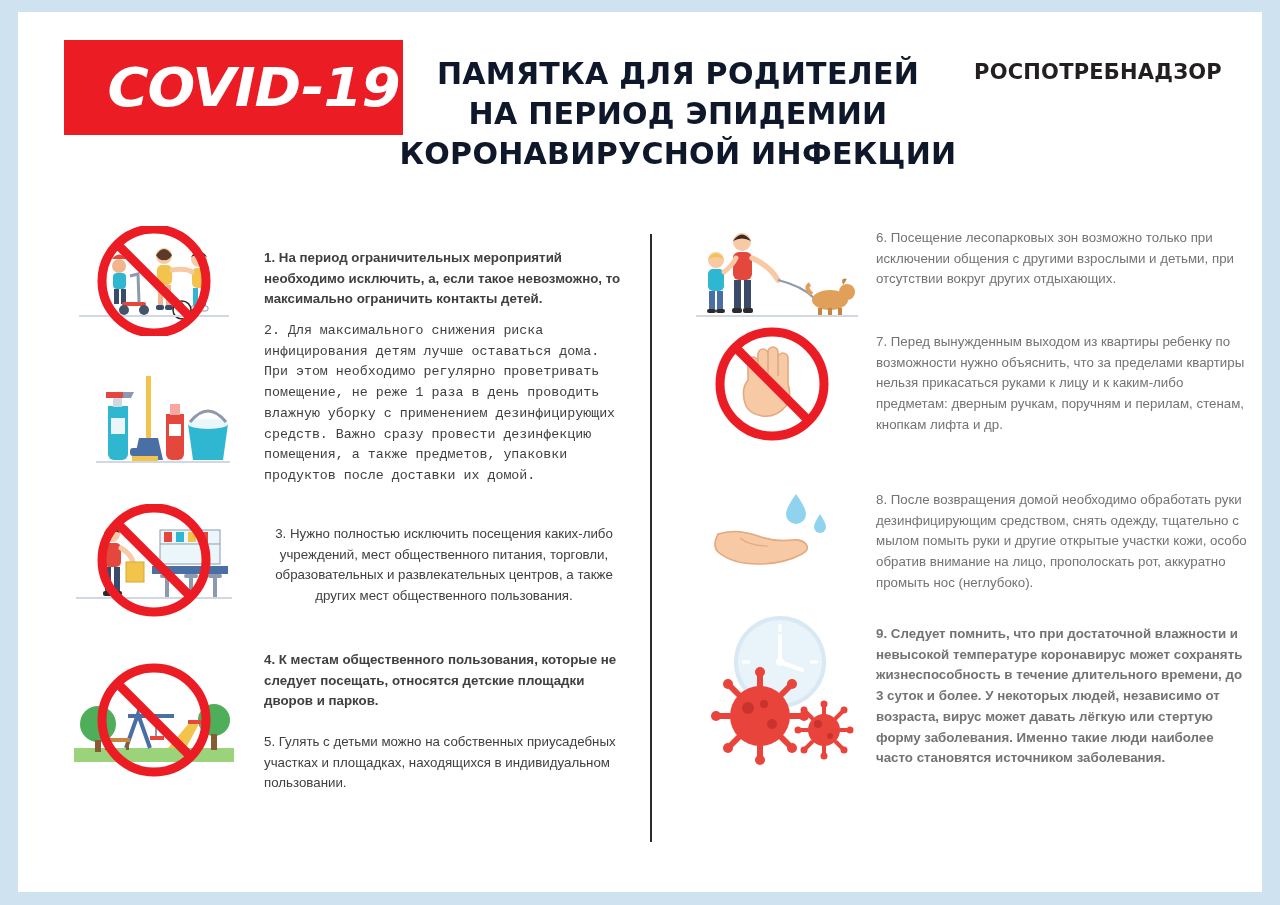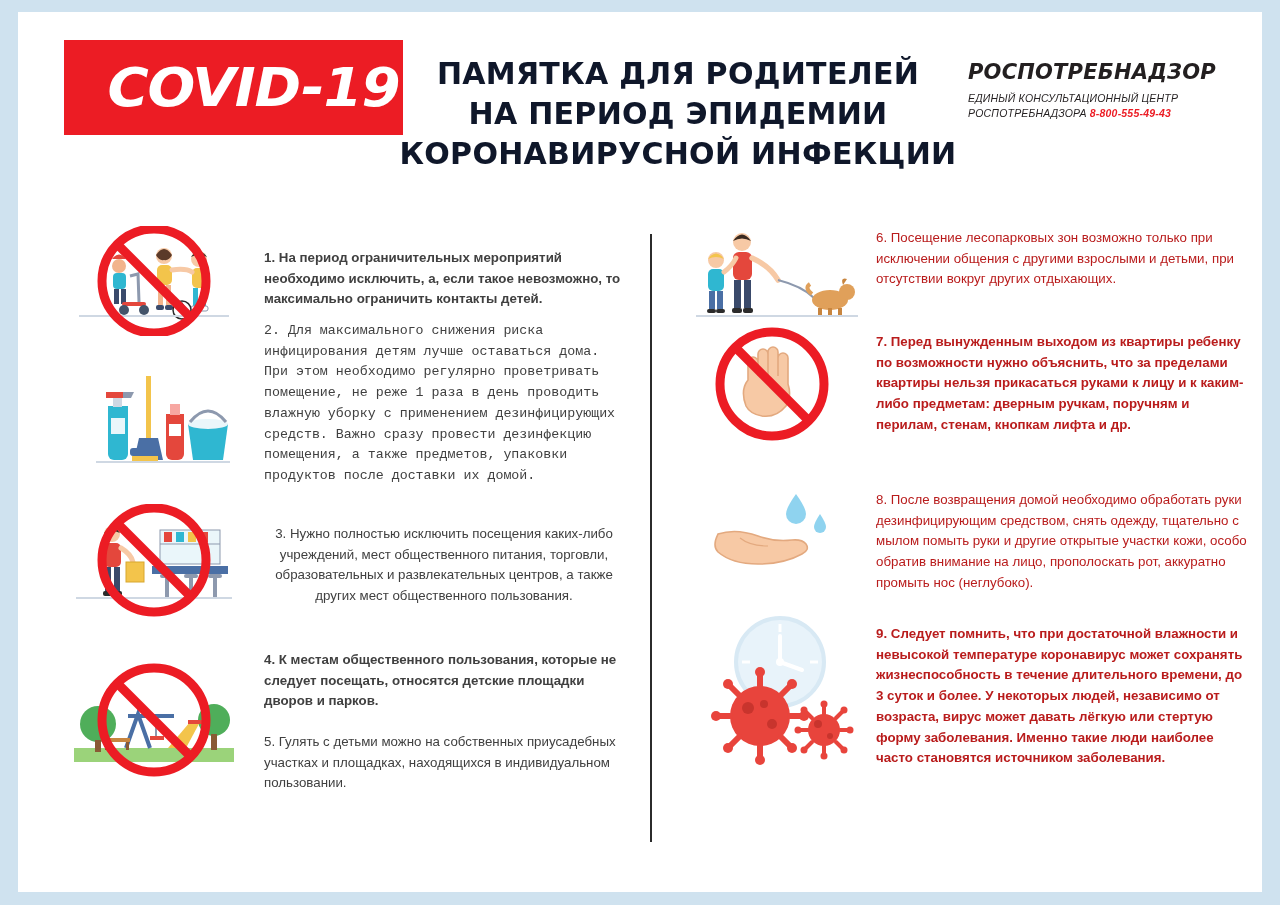--- a/index.html
+++ b/index.html
@@ -64,21 +64,21 @@
     line-height: 1.33;
     letter-spacing: 0.3px;
   }
   .main-title div { white-space: nowrap; }
 
   .rpn {
     position: absolute;
     right: 34px;
     top: 48px;
     width: 260px;
-    font-style: italic;
+    text-align: center;
   }
   .rpn-name {
     font-family: "DejaVu Sans", sans-serif;
     font-weight: bold;
     font-size: 21px;
     color: #231f20;
     letter-spacing: 0.2px;
   }
   .rpn-sub {
     margin-top: 7px;
@@ -127,21 +127,21 @@
     font-size: 13.3px;
     line-height: 1.56;
     color: #404040;
   }
   .text-slot-r {
     position: absolute;
     left: 198px;
     width: 372px;
     font-size: 13.3px;
     line-height: 1.56;
-    color: #b91c1c;
+    color: #737373;
   }
   .art-slot-r { position: absolute; left: 10px; }
 </style>
 </head>
 <body>
 
 <div class="poster">
 
   <div class="header">
 
@@ -150,27 +150,20 @@
     </div>
 
     <div class="main-title">
       <div>ПАМЯТКА ДЛЯ РОДИТЕЛЕЙ</div>
       <div>НА ПЕРИОД ЭПИДЕМИИ</div>
       <div>КОРОНАВИРУСНОЙ ИНФЕКЦИИ</div>
     </div>
 
     <div class="rpn">
       <div class="rpn-name">РОСПОТРЕБНАДЗОР</div>
-      <div class="rpn-sub">
-        <div>ЕДИНЫЙ КОНСУЛЬТАЦИОННЫЙ ЦЕНТР</div>
-        <div>
-          <span>РОСПОТРЕБНАДЗОРА</span>
-          <span class="rpn-phone">8-800-555-49-43</span>
-        </div>
-      </div>
     </div>
   </div>
 
   <div class="columns">
 
     <div class="divider"></div>
 
     <div class="col col-left">
 
       <div class="art-slot" style="top:14px;">
@@ -359,21 +352,21 @@
         <svg width="180" height="122" viewBox="0 0 180 122">
 
           <g transform="translate(58,30)">
             <path d="M6 52 q-6 -16 2 -26 l0 -18 a5 5 0 0 1 10 0 l0 14 l0 -22 a5 5 0 0 1 10 0 l0 22 l0 -24 a5 5 0 0 1 10 0 l0 24 l0 -18 a5 5 0 0 1 10 0 l0 26 q4 12 -2 22 q-10 12 -24 10 q-12 -2 -16 -10z" fill="#f7c9a5" stroke="#e3a97f" stroke-width="1.6"></path>
           </g>
 
           <circle cx="90" cy="60" r="52" fill="none" stroke="#ec1c24" stroke-width="9"></circle>
           <line x1="53" y1="23" x2="127" y2="97" stroke="#ec1c24" stroke-width="9"></line>
         </svg>
       </div>
-      <div class="text-slot-r" style="top:120px;font-weight:bold;">7. Перед вынужденным выходом из квартиры ребенку по возможности нужно объяснить, что за пределами квартиры нельзя прикасаться руками к лицу и к каким-либо предметам: дверным ручкам, поручням и перилам, стенам, кнопкам лифта и др.</div>
+      <div class="text-slot-r" style="top:120px;">7. Перед вынужденным выходом из квартиры ребенку по возможности нужно объяснить, что за пределами квартиры нельзя прикасаться руками к лицу и к каким-либо предметам: дверным ручкам, поручням и перилам, стенам, кнопкам лифта и др.</div>
 
       <div class="art-slot-r" style="top:268px;left:22px;">
         <svg width="160" height="104" viewBox="0 0 160 104">
 
           <path d="M96 14 q10 14 10 20 a10 10 0 0 1 -20 0 q0 -6 10 -20z" fill="#8fd3ef"></path>
           <path d="M120 34 q6 9 6 13 a6 6 0 0 1 -12 0 q0 -4 6 -13z" fill="#8fd3ef"></path>
 
           <path d="M18 54 q18 -6 40 2 q16 6 34 4 q10 -1 14 4 q4 6 -4 10 q-18 10 -44 10 q-26 0 -40 -12 q-6 -6 0 -18z" fill="#f7c9a5" stroke="#e3a97f" stroke-width="1.6"></path>
           <path d="M40 58 q10 8 28 8" stroke="#e3a97f" stroke-width="1.2" fill="none"></path>
         </svg>

